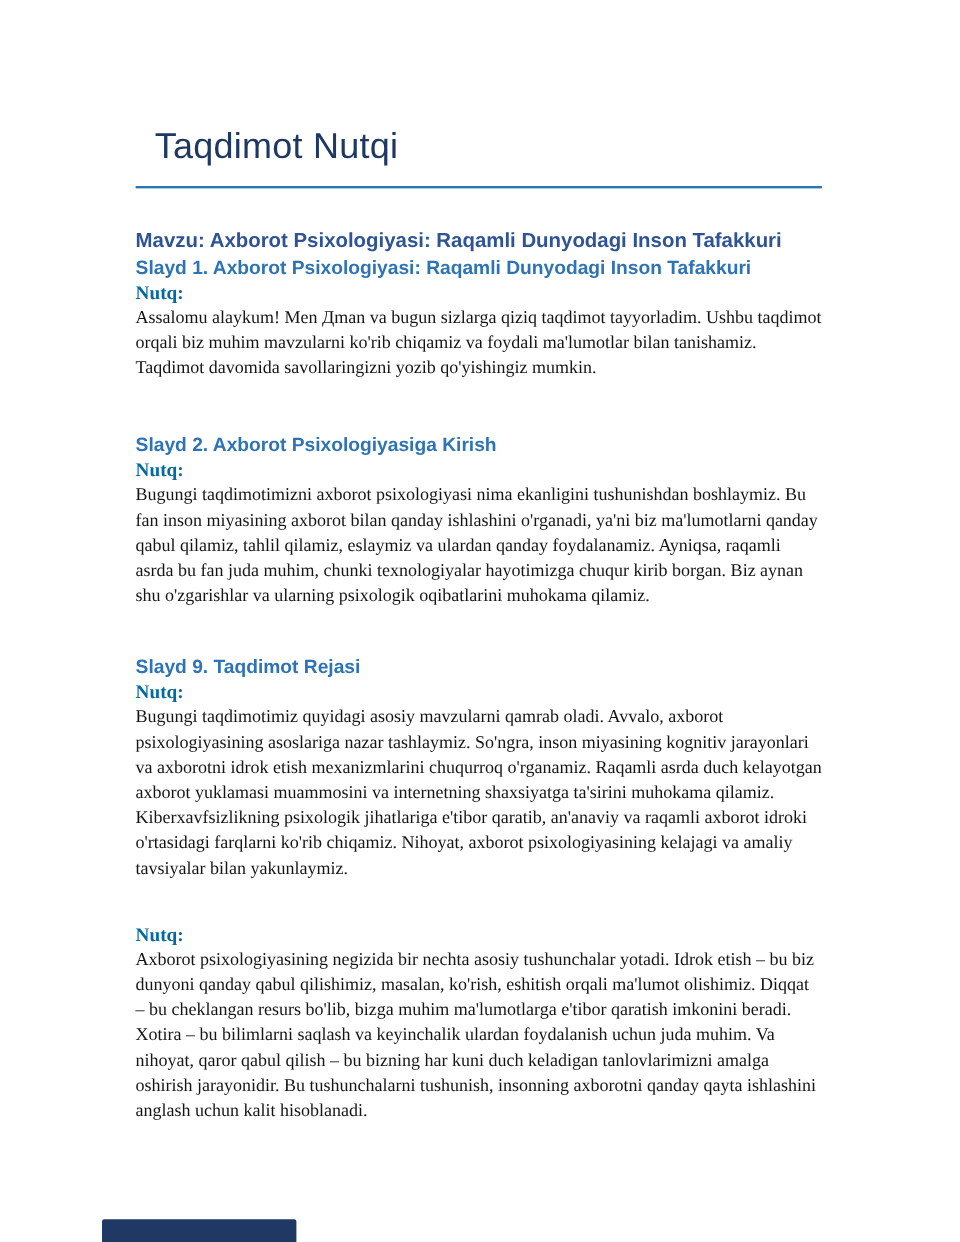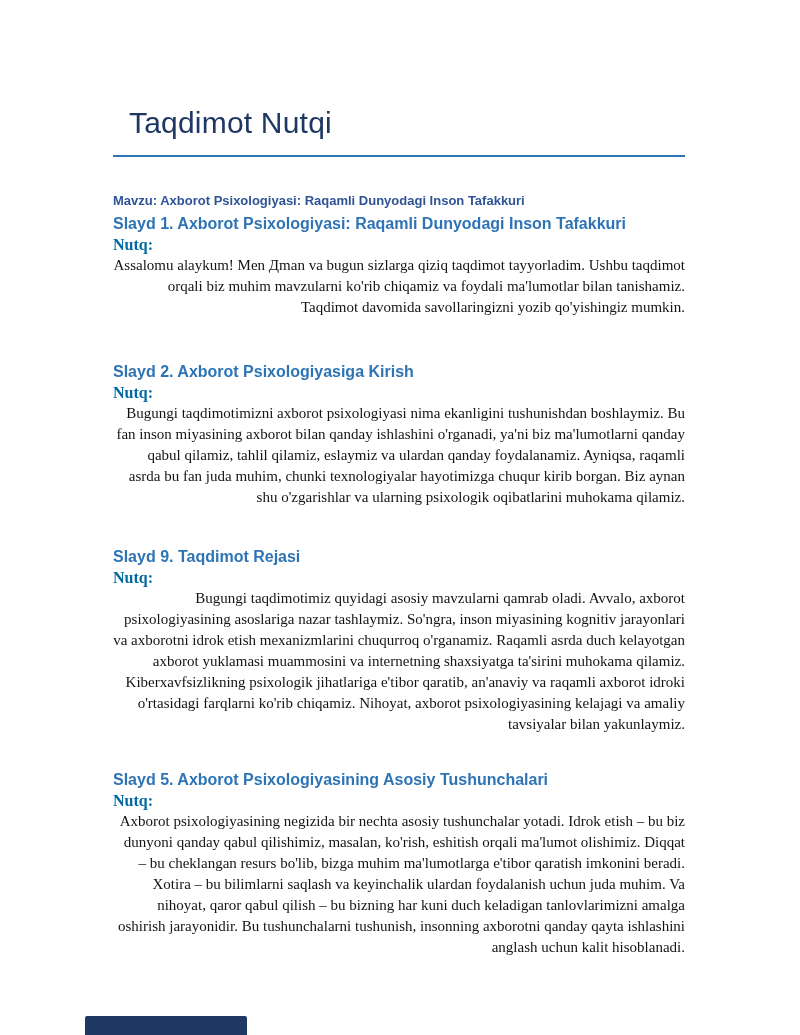--- a/index.html
+++ b/index.html
@@ -28,21 +28,21 @@
   }
   .title-rule {
     border: none;
     border-top: 2px solid #2e74b5;
     margin: 15px 0 0 0;
   }
   .doc-subtitle {
     margin: 33px 0 0 0;
     font-family: "Liberation Sans", sans-serif;
     font-weight: 700;
-    font-size: 13px;
+    font-size: 17px;
     line-height: 22px;
     color: #2f5496;
   }
   .section { margin: 0; }
   .section.s1 { margin-top: 1px; }
   .section.s2 { margin-top: 43px; }
   .section.s3 { margin-top: 38px; }
   .section.s4 { margin-top: 34px; }
   .section-heading {
     margin: 0;
@@ -58,21 +58,21 @@
     font-size: 16px;
     line-height: 21px;
     color: #0369a1;
   }
   .speech-body {
     margin: 0;
     max-width: 574px;
     font-size: 15px;
     line-height: 21px;
     color: #141414;
-    text-align: right;
+    text-align: left;
   }
   .bottom-partial-bar {
     position: absolute;
     left: 85px;
     top: 1016px;
     width: 162px;
     height: 19px;
     background: #1f3864;
     border-radius: 2px 2px 0 0;
   }
@@ -100,20 +100,19 @@
     <p class="speech-body">Bugungi taqdimotimizni axborot psixologiyasi nima ekanligini tushunishdan boshlaymiz. Bu fan inson miyasining axborot bilan qanday ishlashini o'rganadi, ya'ni biz ma'lumotlarni qanday qabul qilamiz, tahlil qilamiz, eslaymiz va ulardan qanday foydalanamiz. Ayniqsa, raqamli asrda bu fan juda muhim, chunki texnologiyalar hayotimizga chuqur kirib borgan. Biz aynan shu o'zgarishlar va ularning psixologik oqibatlarini muhokama qilamiz.</p>
   </div>
 
   <div class="section s3">
     <h3 class="section-heading">Slayd 9. Taqdimot Rejasi</h3>
     <p class="speech-label">Nutq:</p>
     <p class="speech-body">Bugungi taqdimotimiz quyidagi asosiy mavzularni qamrab oladi. Avvalo, axborot psixologiyasining asoslariga nazar tashlaymiz. So'ngra, inson miyasining kognitiv jarayonlari va axborotni idrok etish mexanizmlarini chuqurroq o'rganamiz. Raqamli asrda duch kelayotgan axborot yuklamasi muammosini va internetning shaxsiyatga ta'sirini muhokama qilamiz. Kiberxavfsizlikning psixologik jihatlariga e'tibor qaratib, an'anaviy va raqamli axborot idroki o'rtasidagi farqlarni ko'rib chiqamiz. Nihoyat, axborot psixologiyasining kelajagi va amaliy tavsiyalar bilan yakunlaymiz.</p>
   </div>
 
   <div class="section s4">
-    <h3 class="section-heading">Slayd 5. Axborot Psixologiyasining Asosiy Tushunchalari</h3>
     <p class="speech-label">Nutq:</p>
     <p class="speech-body">Axborot psixologiyasining negizida bir nechta asosiy tushunchalar yotadi. Idrok etish – bu biz dunyoni qanday qabul qilishimiz, masalan, ko'rish, eshitish orqali ma'lumot olishimiz. Diqqat – bu cheklangan resurs bo'lib, bizga muhim ma'lumotlarga e'tibor qaratish imkonini beradi. Xotira – bu bilimlarni saqlash va keyinchalik ulardan foydalanish uchun juda muhim. Va nihoyat, qaror qabul qilish – bu bizning har kuni duch keladigan tanlovlarimizni amalga oshirish jarayonidir. Bu tushunchalarni tushunish, insonning axborotni qanday qayta ishlashini anglash uchun kalit hisoblanadi.</p>
   </div>
 
 </div>
 
 <div class="bottom-partial-bar"></div>
 
 </body></html>

